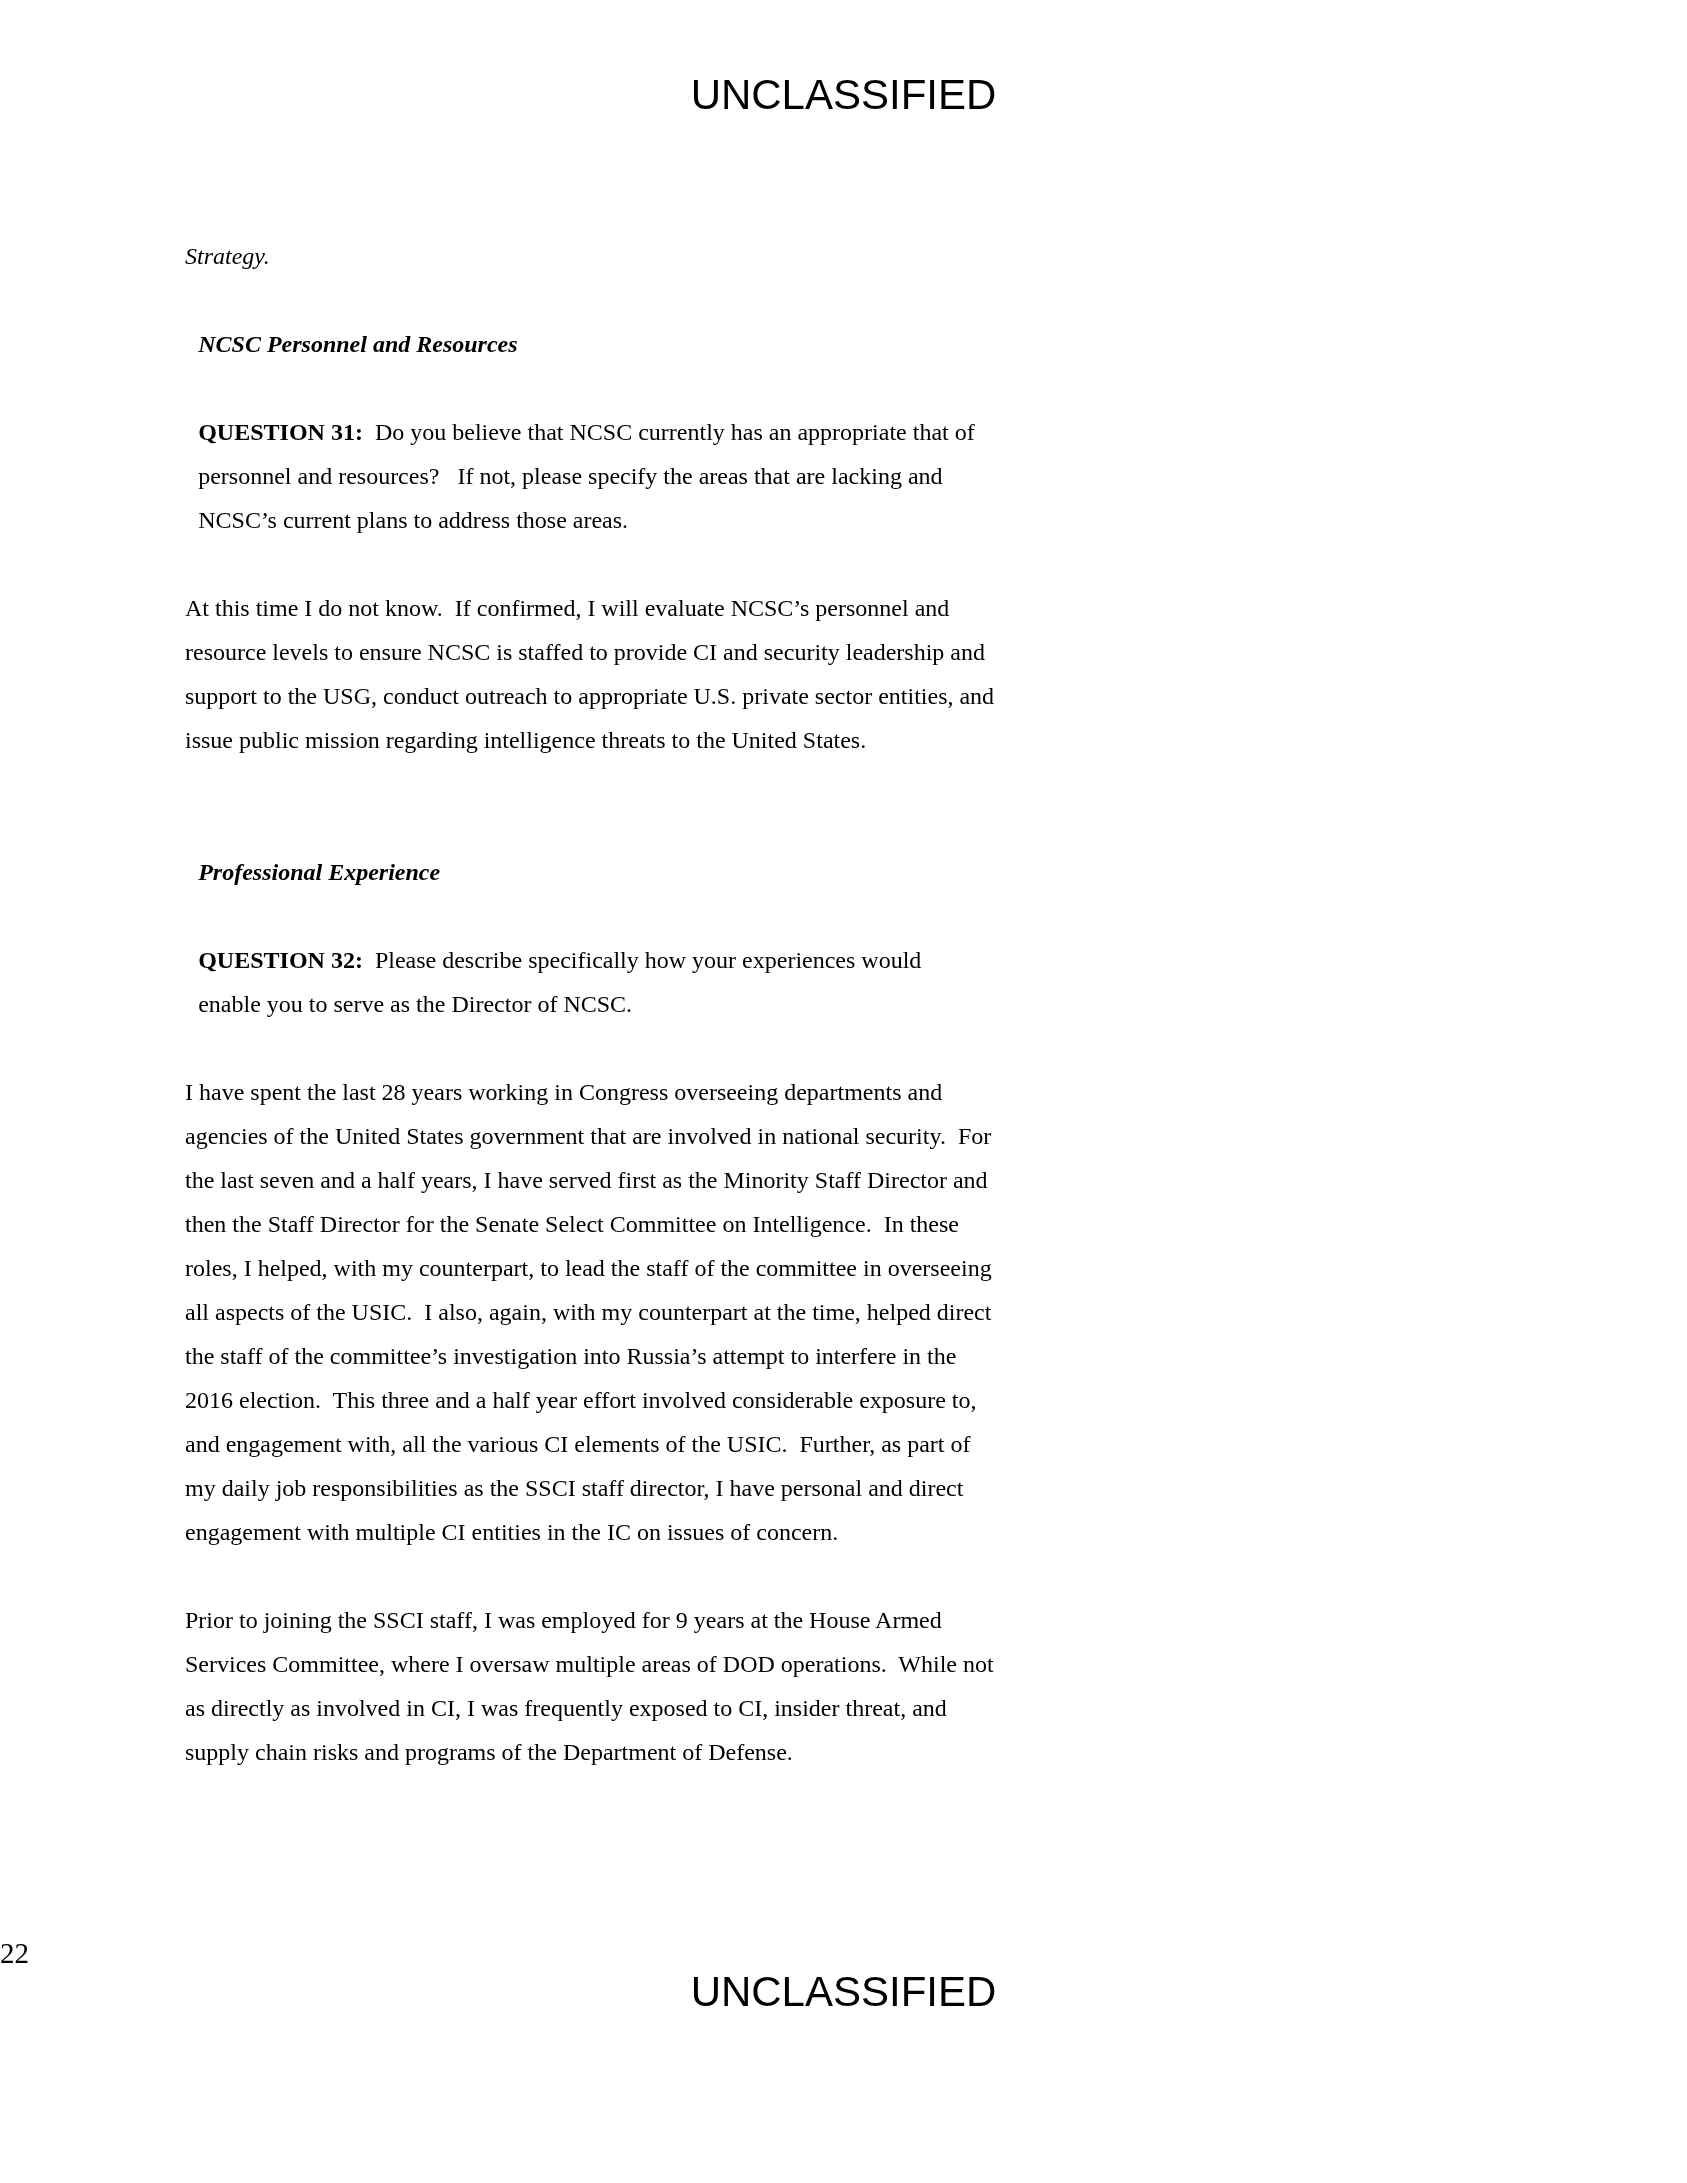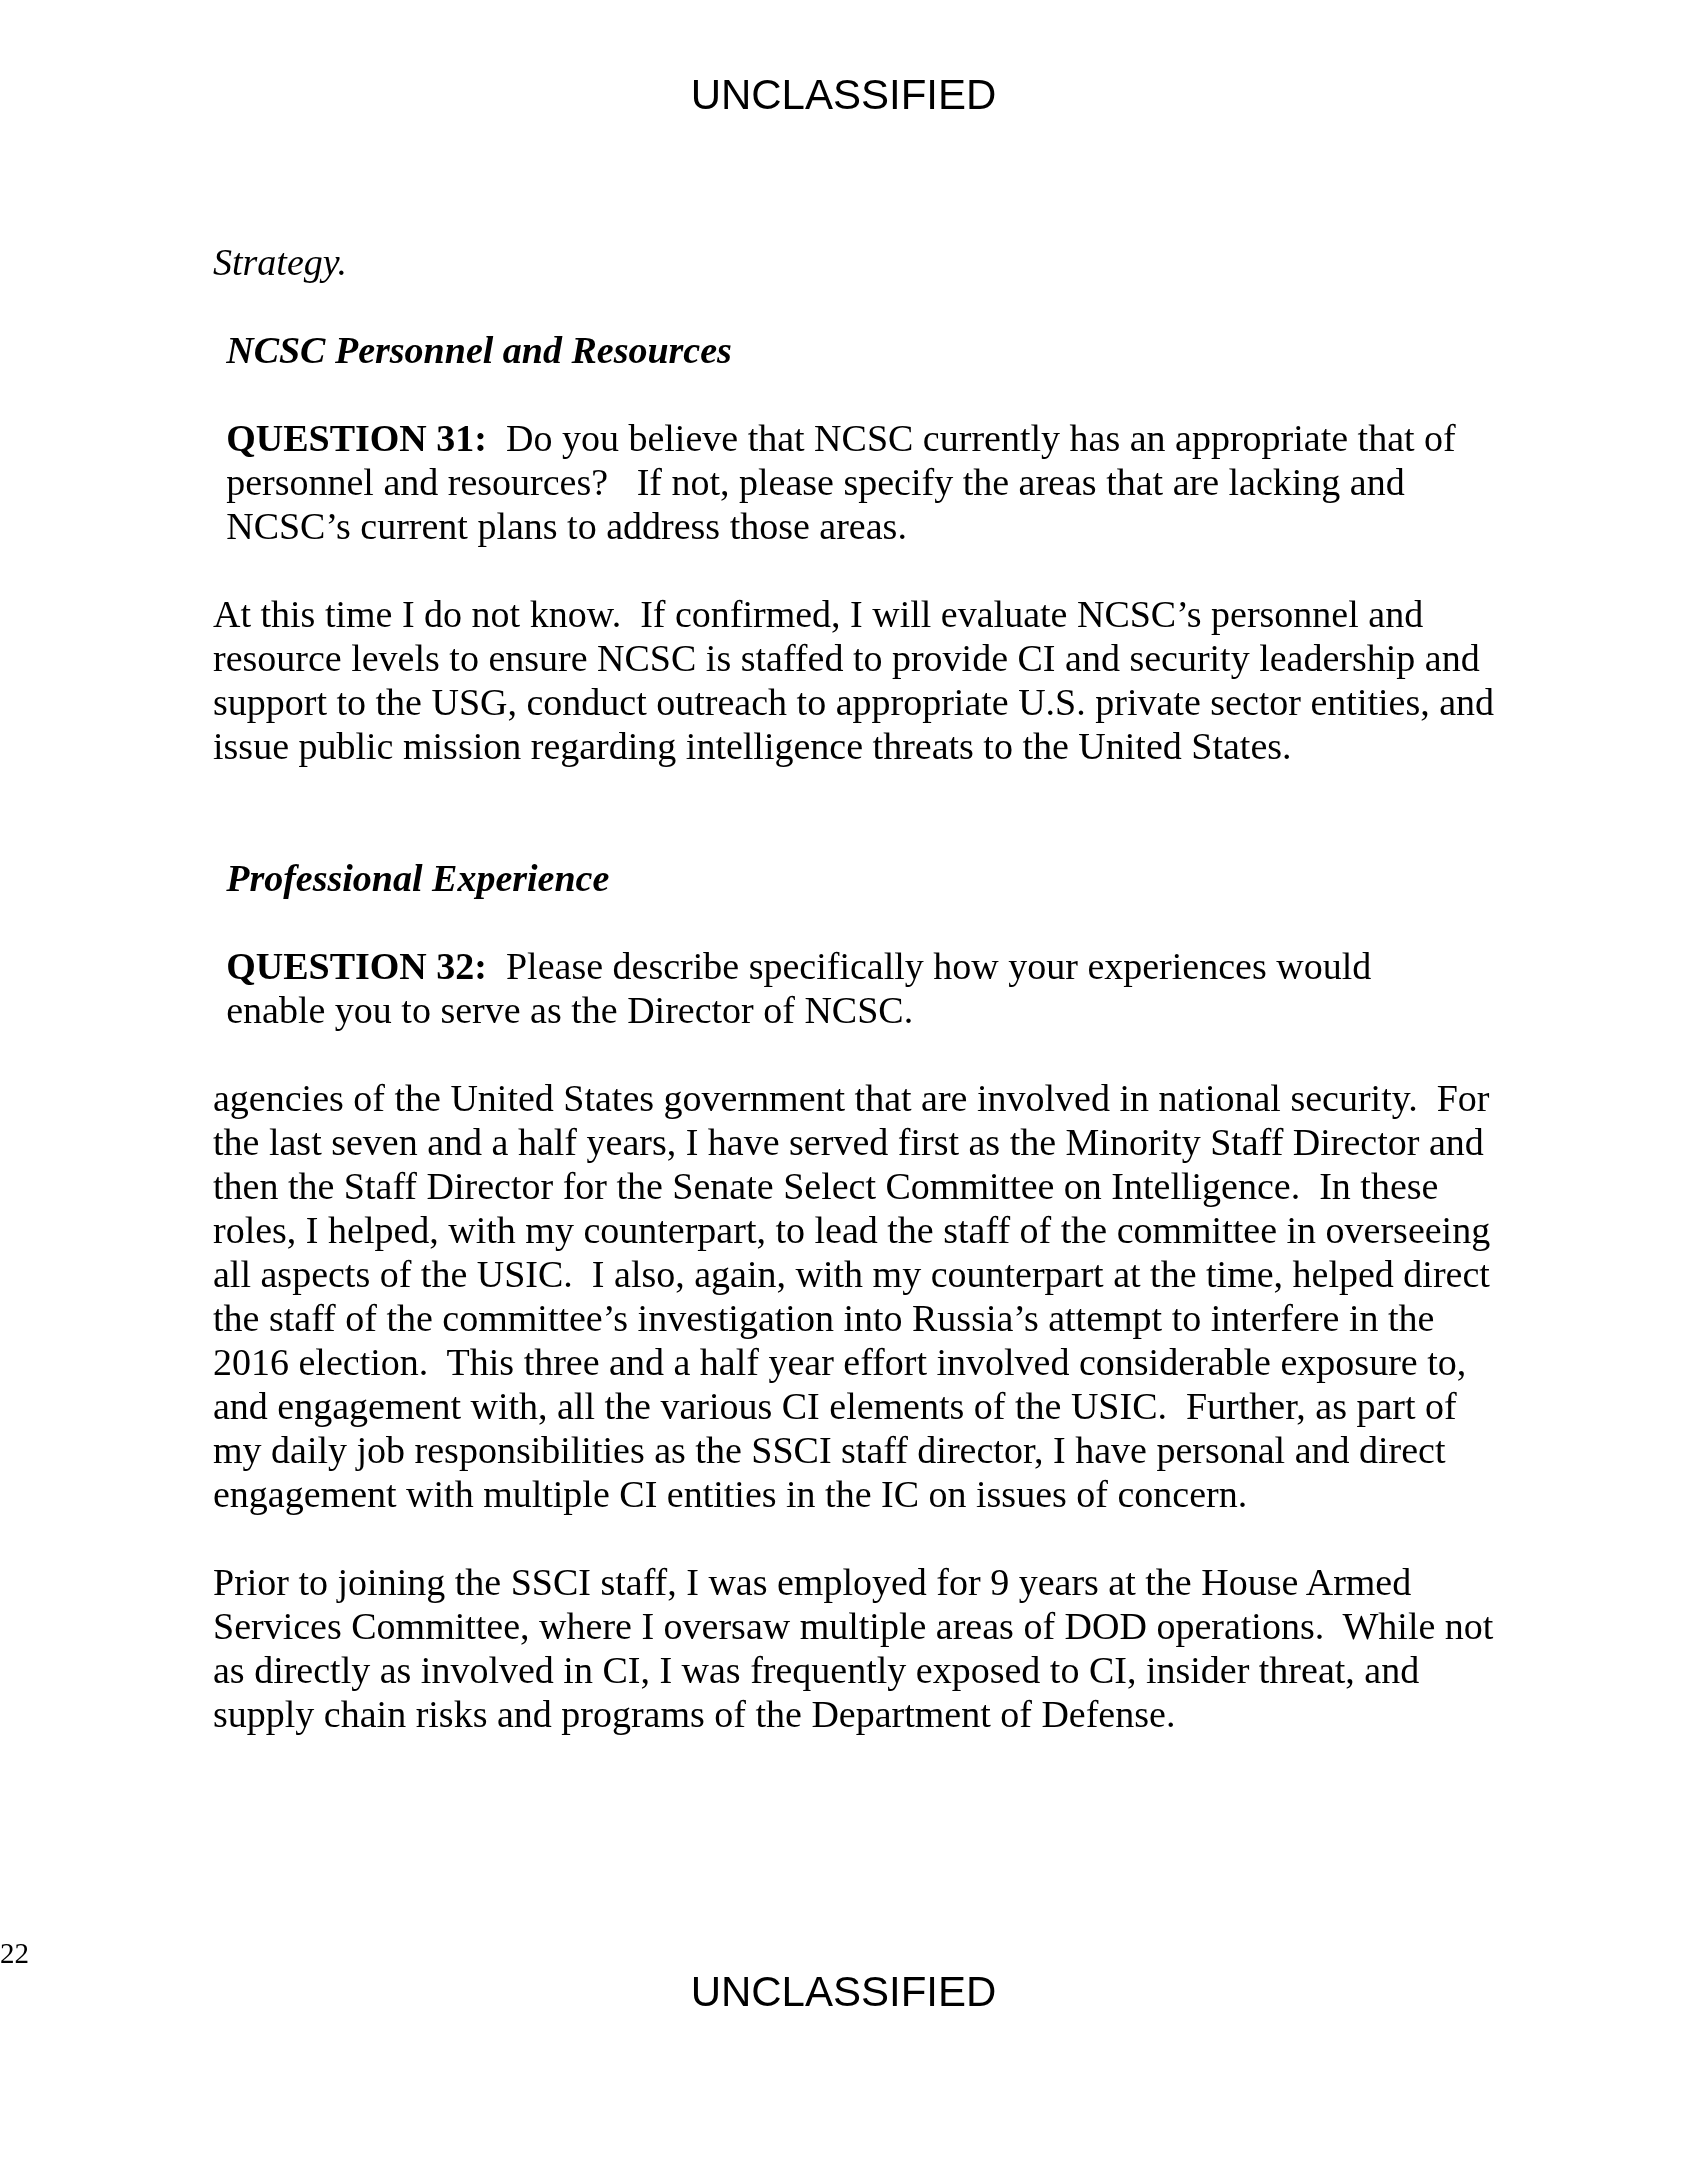--- a/index.html
+++ b/index.html
@@ -32,26 +32,25 @@
     width: 1687px;
     top: 1937px;
     text-align: left;
     font-family: "Liberation Serif", serif;
     font-size: 29px;
     line-height: 33px;
   }
   #body-flow {
     position: absolute;
     left: 185px;
-    top: 240px;
+    top: 234px;
     width: 1323px;
     font-family: "Liberation Serif", serif;
-    font-size: 38px;
+    font-size: 24px;
     line-height: 44px;
-    margin-left: 28px;
   }
   .line {
     display: block;
     height: 44px;
     white-space: pre;
   }
   .gap { height: 44px; }
   .indent { padding-left: 13.2px; }
   .ital { font-style: italic; }
   .bold { font-weight: bold; }
@@ -89,20 +88,21 @@
   <span class="line bi indent">Professional Experience</span>
   <div class="gap"></div>
 
   <div class="indent">
     <span class="line"><span class="bold">QUESTION 32:</span><span>  </span><span>Please describe specifically how your experiences would</span></span>
     <span class="line">enable you to serve as the Director of NCSC.</span>
   </div>
   <div class="gap"></div>
 
   <div>
+    <span class="line">I have spent the last 28 years working in Congress overseeing departments and</span>
     <span class="line">agencies of the United States government that are involved in national security.  For</span>
     <span class="line">the last seven and a half years, I have served first as the Minority Staff Director and</span>
     <span class="line">then the Staff Director for the Senate Select Committee on Intelligence.  In these</span>
     <span class="line">roles, I helped, with my counterpart, to lead the staff of the committee in overseeing</span>
     <span class="line">all aspects of the USIC.  I also, again, with my counterpart at the time, helped direct</span>
     <span class="line">the staff of the committee’s investigation into Russia’s attempt to interfere in the</span>
     <span class="line">2016 election.  This three and a half year effort involved considerable exposure to,</span>
     <span class="line">and engagement with, all the various CI elements of the USIC.  Further, as part of</span>
     <span class="line">my daily job responsibilities as the SSCI staff director, I have personal and direct</span>
     <span class="line">engagement with multiple CI entities in the IC on issues of concern.</span>

